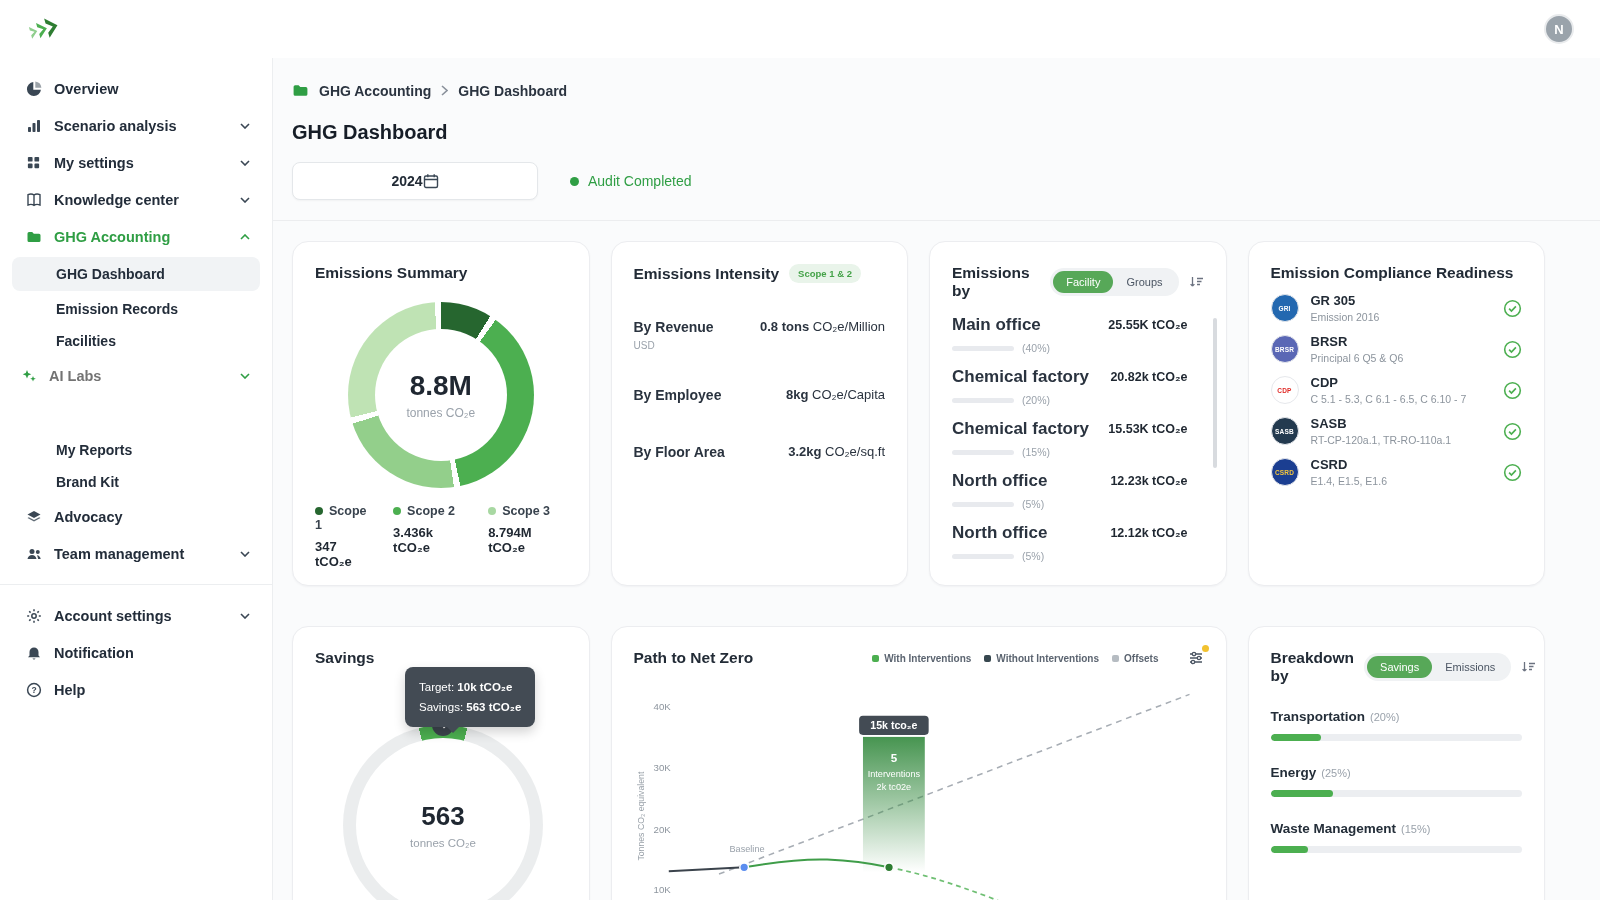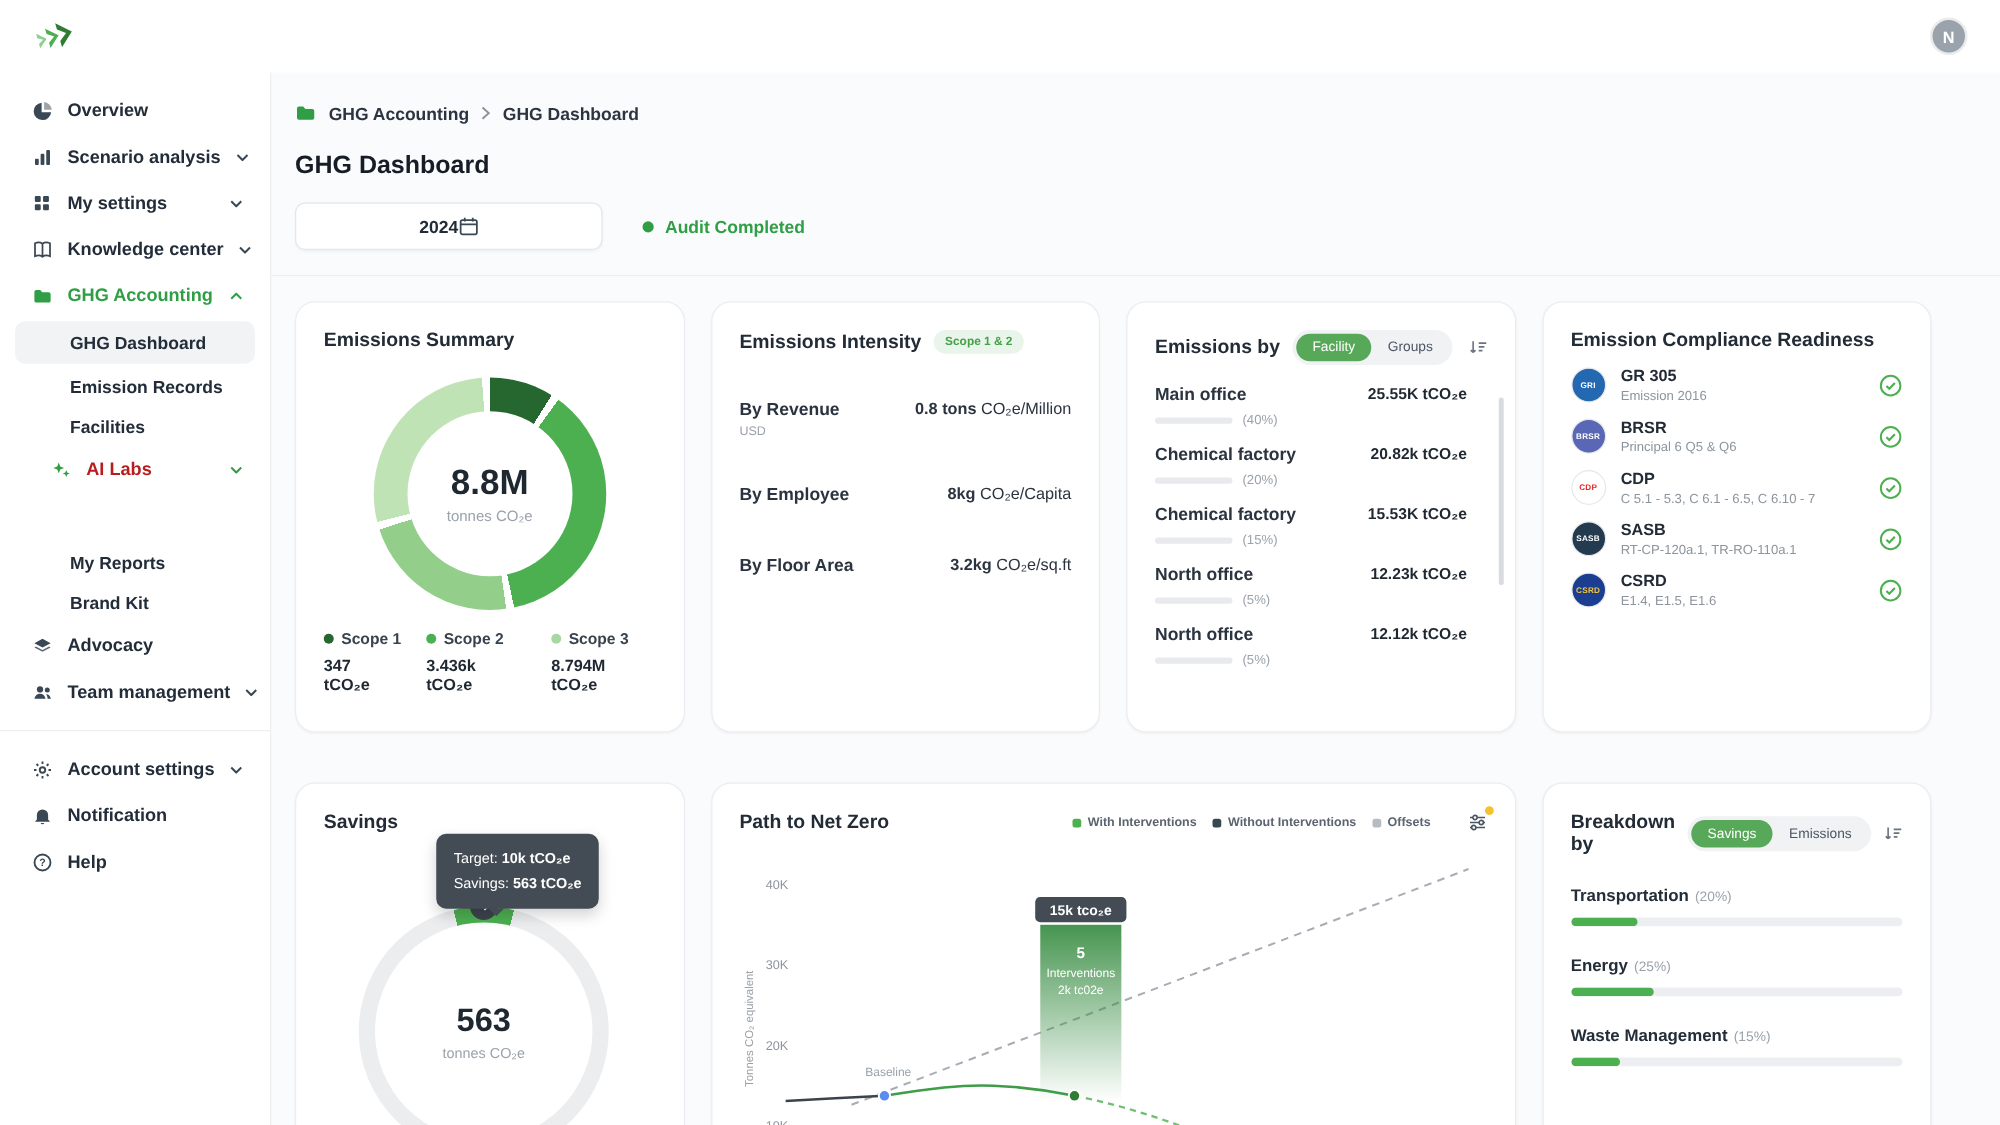--- a/index.html
+++ b/index.html
@@ -7,42 +7,42 @@
     font-family:"Liberation Sans",sans-serif;color:#222b36}
   svg{display:block}
 
   
   .topbar{height:58px;background:#fff;display:flex;align-items:center;justify-content:space-between;padding:0 26px}
   .avatar{width:30px;height:30px;border-radius:50%;background:#9aa3ab;color:#fff;font-size:13px;font-weight:700;
     display:flex;align-items:center;justify-content:center;border:2px solid #e9ebed;cursor:pointer}
 
   
   .shell{display:flex;height:842px}
-  .sidebar{width:217px;flex:none;background:#fff;border-right:1px solid #eceef0;padding-top:12px}
+  .sidebar{width:273px;flex:none;background:#fff;border-right:1px solid #eceef0;padding-top:12px}
   .nav-item{display:flex;align-items:center;gap:12px;padding:10px 22px 10px 25px;font-size:14.5px;font-weight:600;
     color:#232d3a;cursor:pointer;white-space:nowrap}
   .nav-item .chev{margin-left:auto}
   .nav-item.green{color:#2f9e44}
   .nav-sub{padding:8px 22px 8px 56px;font-size:14px;font-weight:600;color:#232d3a;cursor:pointer;white-space:nowrap}
   .nav-sub.active{background:#f1f3f5;border-radius:8px;margin:2px 12px;padding:9px 20px 9px 44px;font-weight:700}
-  .nav-item.ai{padding-left:40px;color:#b91c1c}
+  .nav-item.ai{padding-left:20px;color:#737373}
   .side-gap{height:40px}
   .side-div{border-top:1px solid #eceef0;margin:12px 0}
   .nicon{width:17px;height:17px;flex:none;display:flex;align-items:center;justify-content:center}
 
   
   .main{flex:1;padding:24px 55px 0 19px;overflow:hidden}
   .breadcrumb{display:flex;align-items:center;gap:10px;font-size:14px;font-weight:700;color:#2b3440}
   .breadcrumb .sep{display:flex}
   .page-title{font-size:20px;font-weight:700;color:#161d27;margin:22px 0 18px}
   .filters{display:flex;align-items:center;gap:32px}
   .date-select{width:246px;height:38px;border:1px solid #e4e7ea;border-radius:8px;background:#fff;cursor:pointer;
     display:flex;align-items:center;justify-content:center;padding:0 13px;font-size:14px;font-weight:700;
     box-shadow:0 1px 2px rgba(0,0,0,.04)}
-  .audit{display:flex;align-items:center;gap:9px;color:#2f9e44;font-weight:700;font-size:14px}
+  .audit{display:flex;align-items:center;gap:9px;color:#2f9e44;font-weight:400;font-size:14px}
   .audit .dot{width:9px;height:9px;border-radius:50%}
   hr.divider{border:0;border-top:1px solid #ecedef;margin:20px -55px 20px -19px}
 
   
   .grid{display:grid;grid-template-columns:repeat(4,1fr);grid-template-rows:345px 430px;column-gap:21px;row-gap:40px}
   .card{background:#fff;border:1px solid #ecedf0;border-radius:16px;padding:22px;box-shadow:0 1px 2px rgba(16,24,40,.04);
     position:relative;overflow:hidden}
   .card h3{font-size:15.5px;font-weight:700;color:#222b36}
   .card-head{display:flex;align-items:center;gap:10px}
 
@@ -70,21 +70,21 @@
 
   
   .toggle{display:flex;background:#f0f2f4;border-radius:16px;padding:3px}
   .toggle button{border:0;background:transparent;font-size:11px;font-weight:400;color:#4b5563;padding:5px 13px;
     border-radius:13px;font-family:inherit;cursor:pointer}
   .toggle button.active{background:#57a858;color:#fff}
   .sort-btn{margin-left:auto;cursor:pointer}
   .fac-list{margin-top:15px;padding-right:16px}
   .fac-row{margin-bottom:13px}
   .fac-top{display:flex;justify-content:space-between;align-items:center}
-  .fac-name{font-weight:700;color:#2a333f;font-size:14px}
+  .fac-name{font-weight:700;color:#2a333f;font-size:17px}
   .fac-val{font-weight:700;font-size:12.5px;color:#1f2731}
   .fac-bar-row{display:flex;align-items:center;gap:8px;margin-top:7px}
   .bar-track{width:62px;height:5px;border-radius:3px;background:#e8eaee;overflow:hidden}
   .bar-fill{height:100%;border-radius:3px}
   .fac-pct{font-size:10.5px;color:#9aa2ab}
   .scrollbar{position:absolute;right:9px;top:76px;width:4px;height:150px;border-radius:2px;background:#d8dbdf;cursor:pointer}
 
   
   .comp-row{display:flex;align-items:center;gap:12px;margin-top:11px}
   .comp-badge{width:28px;height:28px;border-radius:50%;display:flex;align-items:center;justify-content:center;

